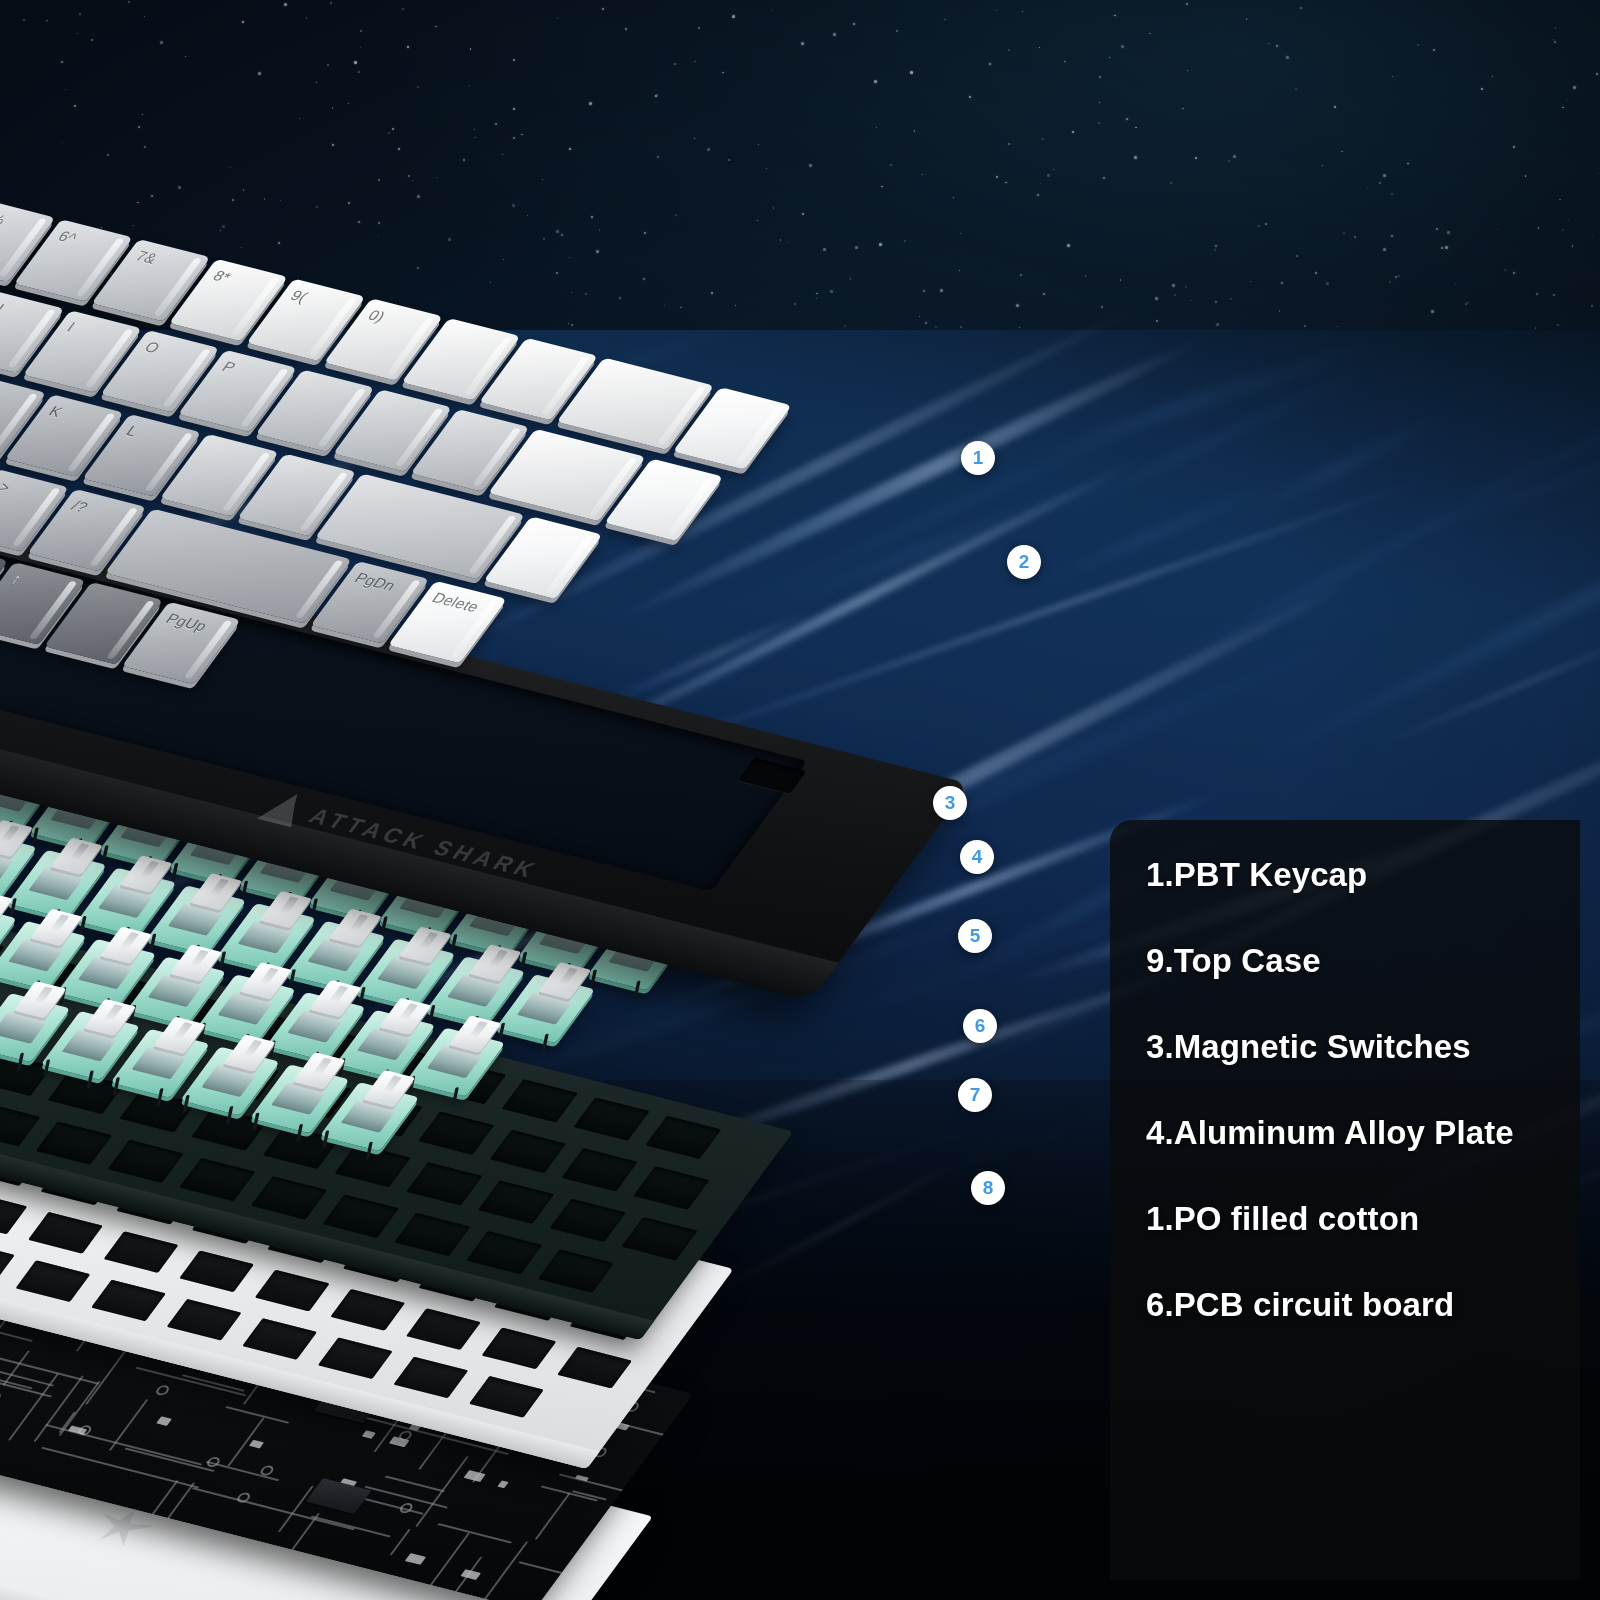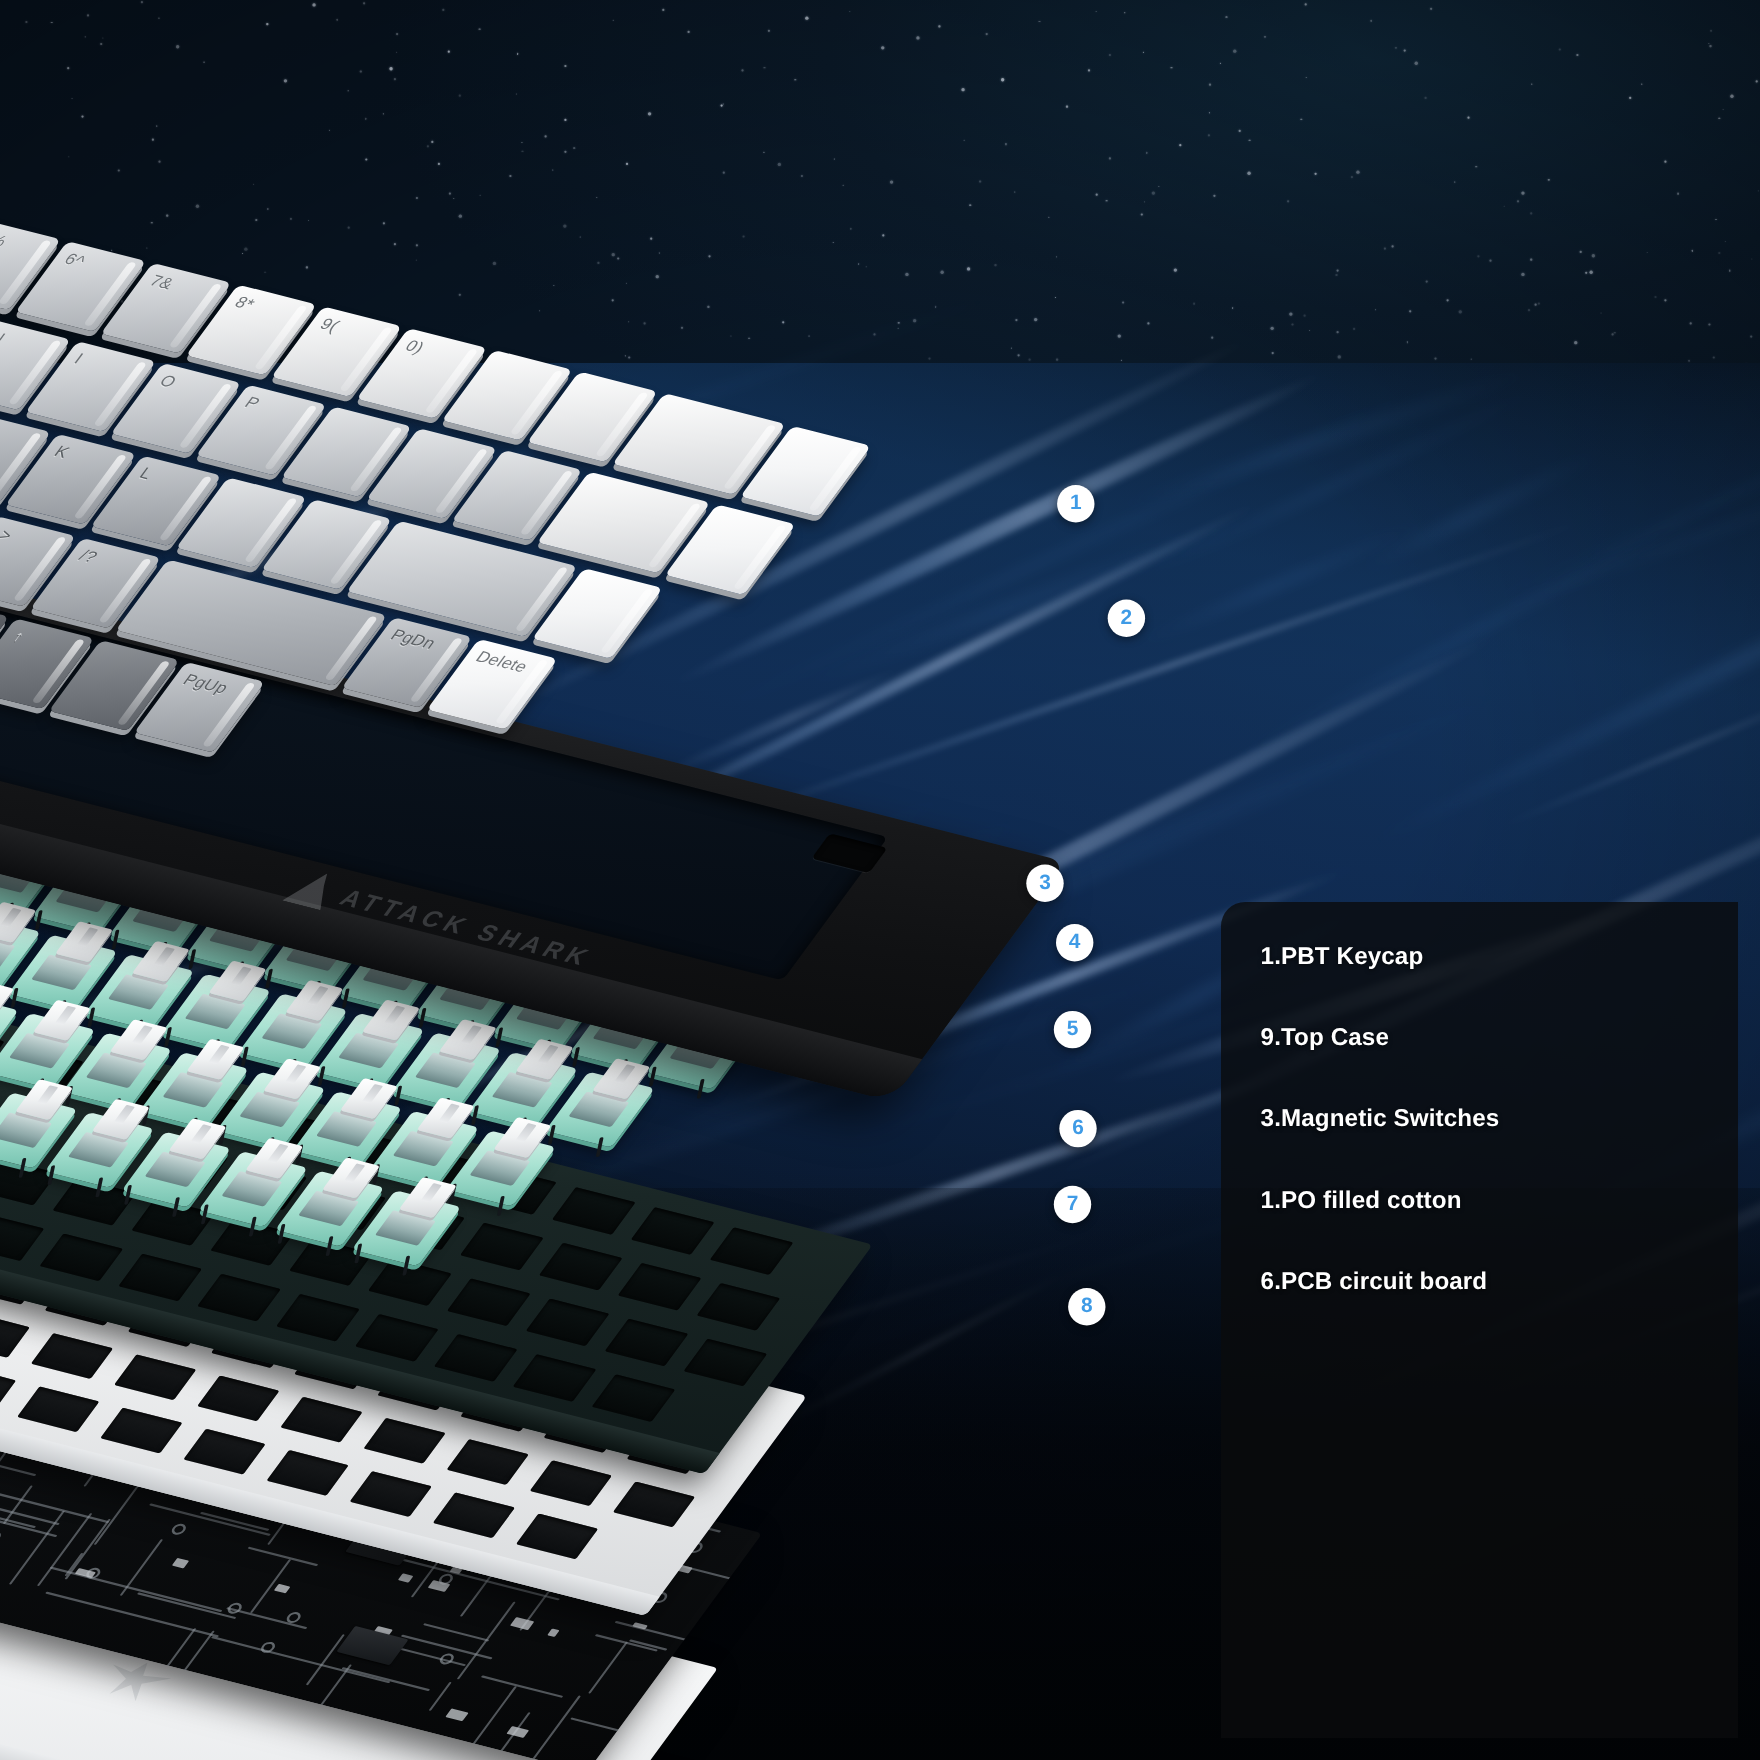--- a/index.html
+++ b/index.html
@@ -268,21 +268,21 @@
 
   
   .legend {
     position:absolute; left:1110px; top:820px; width:470px; height:760px;
     background:rgba(10,11,13,.80);
     border-radius:22px 0 0 0;
     z-index:50;
     padding:36px 26px 0 36px;
   }
   .legend-item {
-    color:#ffffff; font-size:22px; font-weight:bold;
+    color:#ffffff; font-size:33px; font-weight:bold;
     margin-bottom:48px; white-space:nowrap; letter-spacing:.1px;
     text-shadow:0 1px 4px rgba(0,0,0,.7);
   }
   .legend-item:last-child { margin-bottom:0; }
 </style>
 </head>
 <body>
 
 <div class="stage">
 
@@ -1523,17 +1523,18 @@
       <div class="badge" style="left:958px;top:919px;">5</div>
       <div class="badge" style="left:963px;top:1009px;">6</div>
       <div class="badge" style="left:958px;top:1078px;">7</div>
       <div class="badge" style="left:971px;top:1171px;">8</div>
     </div>
 
   <div class="legend">
     <div class="legend-item">1.PBT Keycap</div>
     <div class="legend-item">9.Top Case</div>
     <div class="legend-item">3.Magnetic Switches</div>
+    <div class="legend-item">4.Aluminum Alloy Plate</div>
     <div class="legend-item">1.PO filled cotton</div>
     <div class="legend-item">6.PCB circuit board</div>
   </div>
 
 </div>
 
 </body></html>

